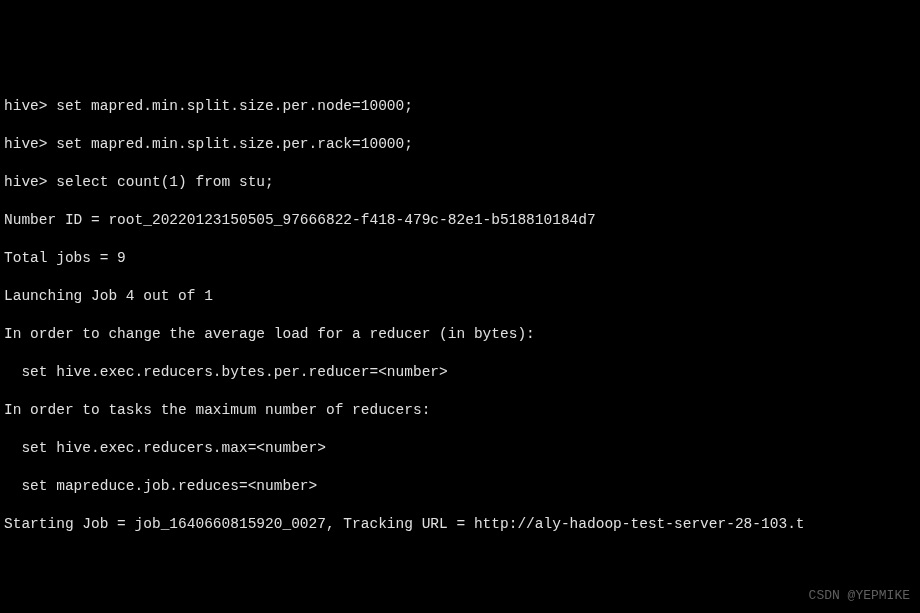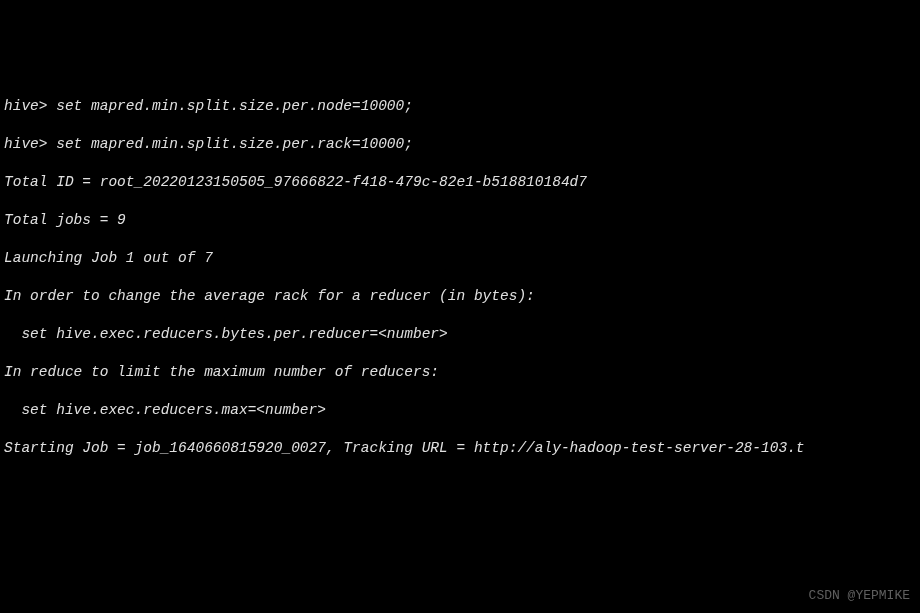--- a/index.html
+++ b/index.html
@@ -9,47 +9,49 @@
       font-family: "Courier New", Consolas, monospace;
       font-size: 14.5px;
       line-height: 19px;
       padding: 2px 4px;
       width: 920px;
       height: 613px;
       overflow: hidden;
       white-space: pre;
     }
     .terminal { position: relative; }
-    .line { display: block; font-style: italic; }
+    .line { display: block; }
     .watermark {
       position: absolute;
       right: 10px;
       bottom: 8px;
       color: #777;
       font-size: 13px;
       font-family: "Courier New", monospace;
       opacity: 0.8;
       text-align: center;
     }
   </style>
 </head>
 <body>
 
 
 
 <div class="terminal">
 <span class="line">hive&gt; set mapred.min.split.size.per.node=10000;</span>
 <span class="line">hive&gt; set mapred.min.split.size.per.rack=10000;</span>
-<span class="line">Total ID = root_20220123150505_97666822-f418-479c-82e1-b518810184d7</span>
+<span class="line">hive&gt; select count(1) from stu;</span>
+<span class="line">Number ID = root_20220123150505_97666822-f418-479c-82e1-b518810184d7</span>
 <span class="line">Total jobs = 9</span>
-<span class="line">Launching Job 1 out of 7</span>
-<span class="line">In order to change the average rack for a reducer (in bytes):</span>
+<span class="line">Launching Job 4 out of 1</span>
+<span class="line">In order to change the average load for a reducer (in bytes):</span>
 <span class="line">  set hive.exec.reducers.bytes.per.reducer=&lt;number&gt;</span>
-<span class="line">In reduce to limit the maximum number of reducers:</span>
+<span class="line">In order to tasks the maximum number of reducers:</span>
 <span class="line">  set hive.exec.reducers.max=&lt;number&gt;</span>
+<span class="line">  set mapreduce.job.reduces=&lt;number&gt;</span>
 <span class="line">Starting Job = job_1640660815920_0027, Tracking URL = http://aly-hadoop-test-server-28-103.t</span>
 
 
 
 
 
 
 
 
 

